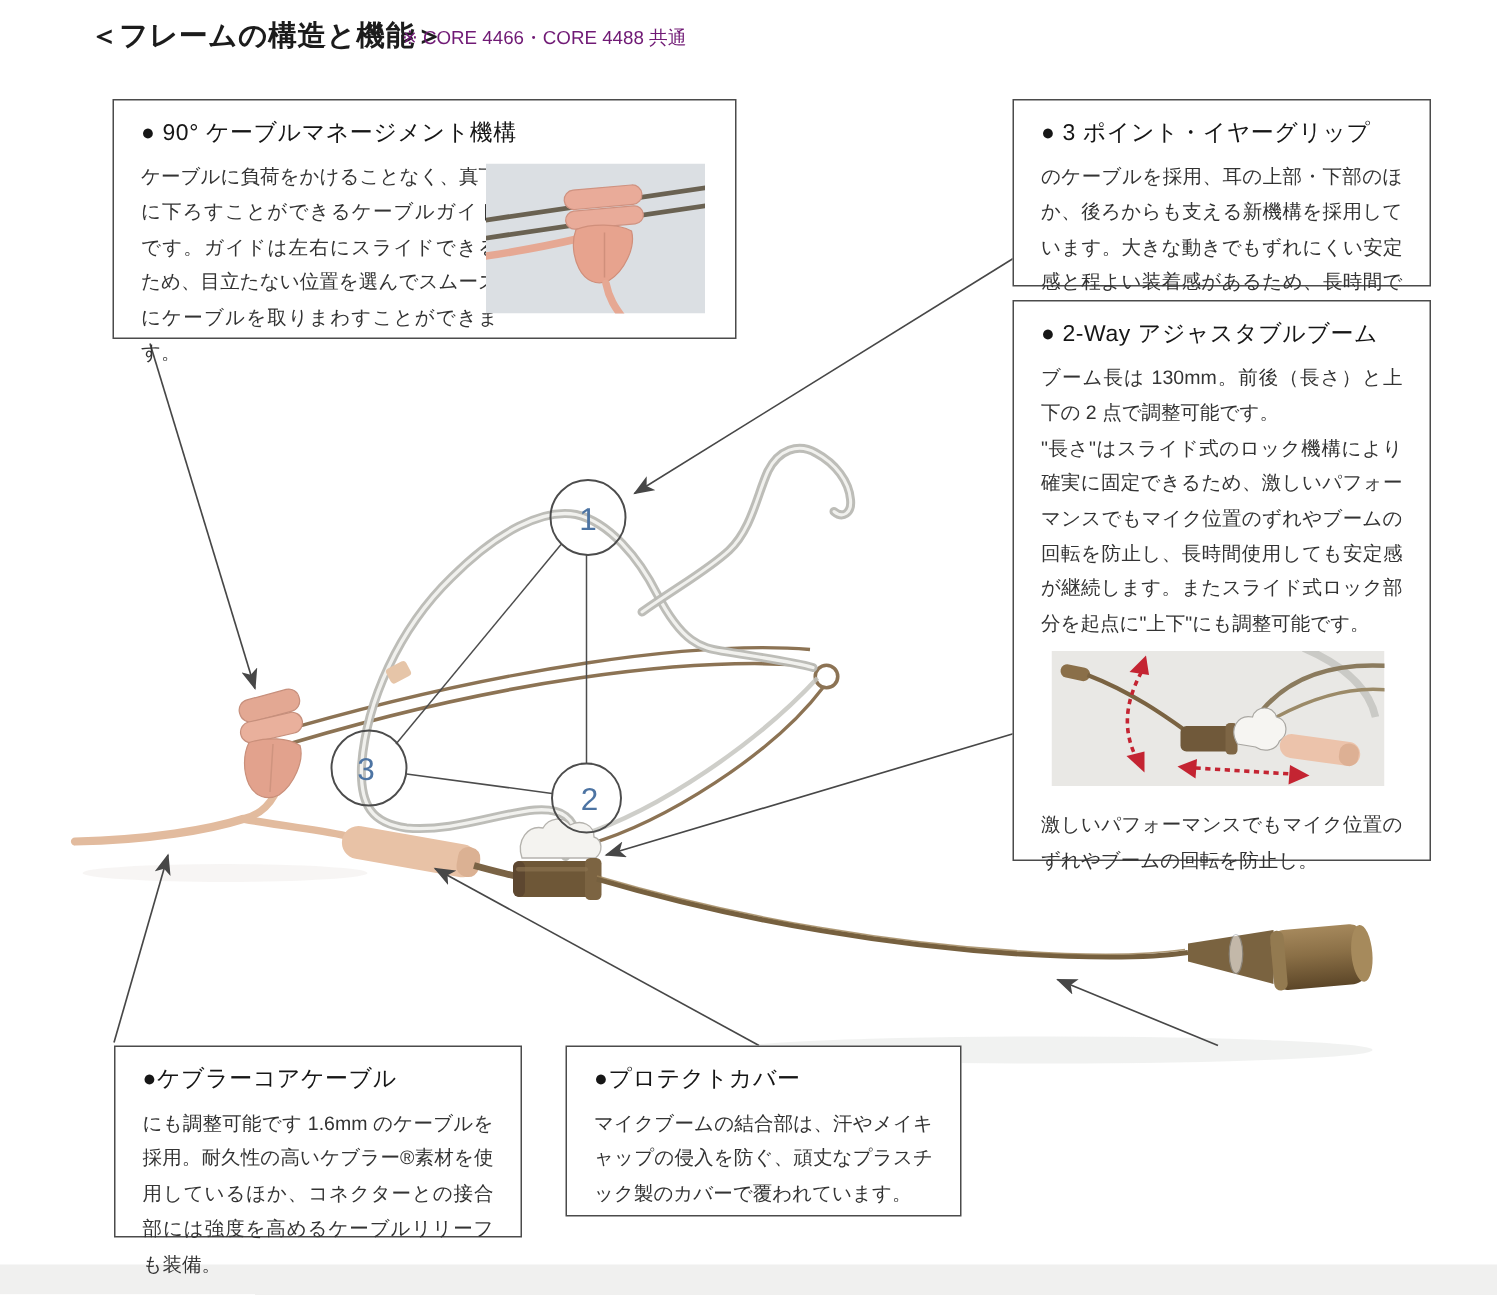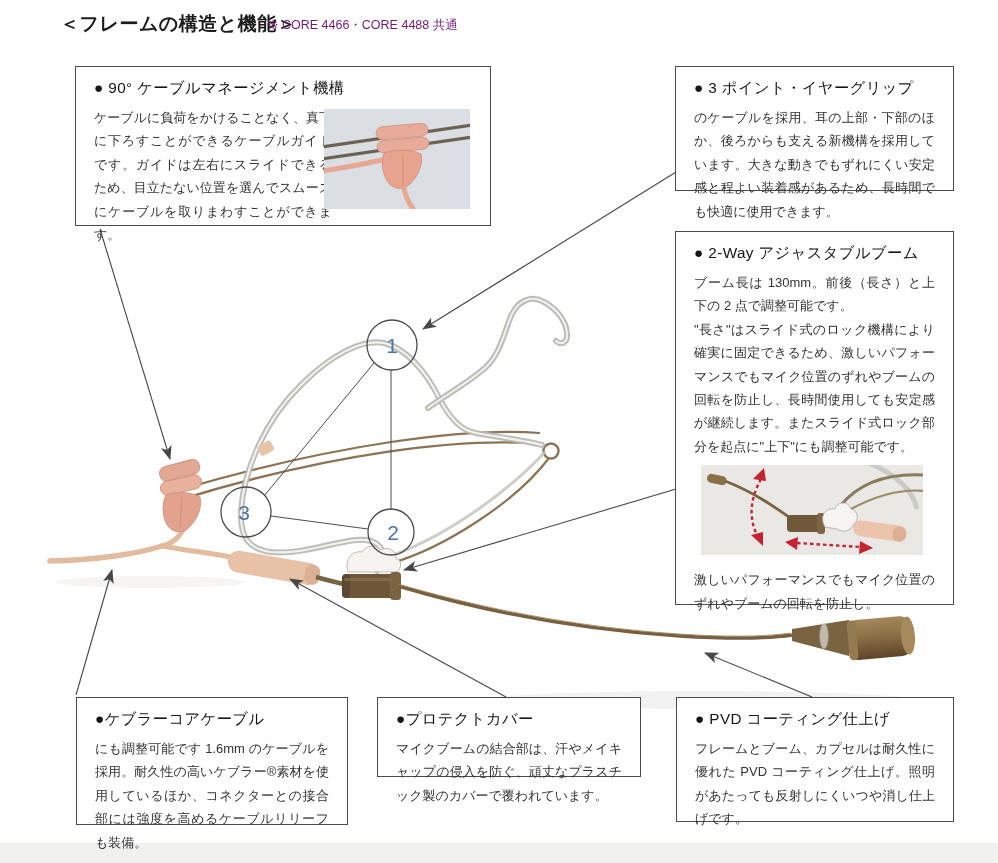--- a/index.html
+++ b/index.html
@@ -9,24 +9,24 @@
   #diagram-svg{position:absolute;left:0;top:0;z-index:1;}
   .hdr-title{position:absolute;left:40px;top:11px;font-size:19px;font-weight:bold;color:#1c1c1c;letter-spacing:.5px;z-index:3;margin-left:20px;}
   .hdr-note{position:absolute;left:268px;top:17px;font-size:12.5px;color:#701a75;z-index:3;text-align:center;}
   .cbox{position:absolute;background:#ffffff;border:1px solid #4b4b4b;box-sizing:border-box;padding:11px 18px 10px 18px;z-index:2;}
   .cbox h3{margin:0 0 7px 0;font-size:15.3px;font-weight:normal;color:#161616;letter-spacing:.4px;}
   .cbox p{margin:0;font-size:13px;line-height:1.8;color:#333333;text-align:justify;}
   #box-cable-mgmt{left:75px;top:66px;width:416px;height:160px;}
   #box-cable-mgmt p{width:238px;}
   #cable-mgmt-img{position:absolute;left:248px;top:42px;}
   #box-ear-grip{left:675px;top:66px;width:279px;height:125px;}
-  #box-boom{left:675px;top:231px;width:279px;height:374px;}
+  #box-boom{left:675px;top:200px;width:279px;height:374px;}
   #box-boom .img-wrap{margin:7px 0 9px 7px;}
   #box-kevlar{left:76px;top:697px;width:272px;height:128px;}
-  #box-protect{left:377px;top:697px;width:264px;height:80px;}
+  #box-protect{left:377px;top:697px;width:264px;height:114px;}
   #box-pvd{left:676px;top:697px;width:278px;height:125px;}
   .marker-num{font-size:21px;fill:#4d74a3;font-family:"Liberation Sans","DejaVu Sans",sans-serif;}
 </style>
 </head>
 <body>
 
 <div id="page">
 
   <svg id="diagram-svg" width="998" height="863" viewBox="0 0 998 863">
     <defs>
@@ -182,19 +182,15 @@
   <div class="cbox" id="box-kevlar">
     <h3>●ケブラーコアケーブル</h3>
     <p>にも調整可能です 1.6mm のケーブルを採用。耐久性の高いケブラー®素材を使用しているほか、コネクターとの接合部には強度を高めるケーブルリリーフも装備。</p>
   </div>
 
   <div class="cbox" id="box-protect">
     <h3>●プロテクトカバー</h3>
     <p>マイクブームの結合部は、汗やメイキャップの侵入を防ぐ、頑丈なプラスチック製のカバーで覆われています。</p>
   </div>
 
-  <div class="cbox" id="box-pvd">
-    <h3>● PVD コーティング仕上げ</h3>
-    <p>フレームとブーム、カプセルは耐久性に優れた PVD コーティング仕上げ。照明があたっても反射しにくいつや消し仕上げです。</p>
-  </div>
 
   <div id="bottom-strip"></div>
 </div>
 
 </body></html>

